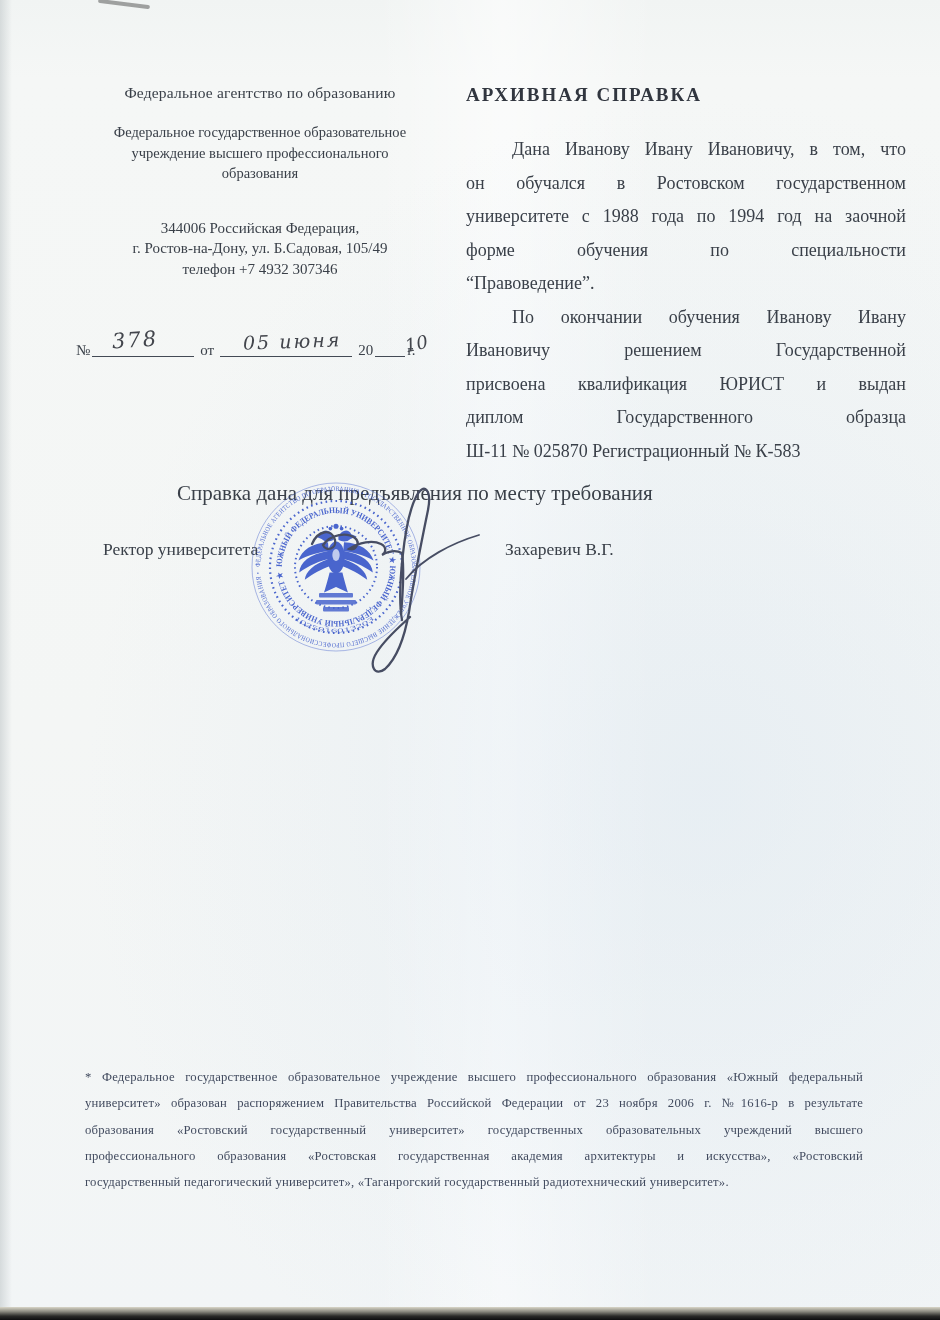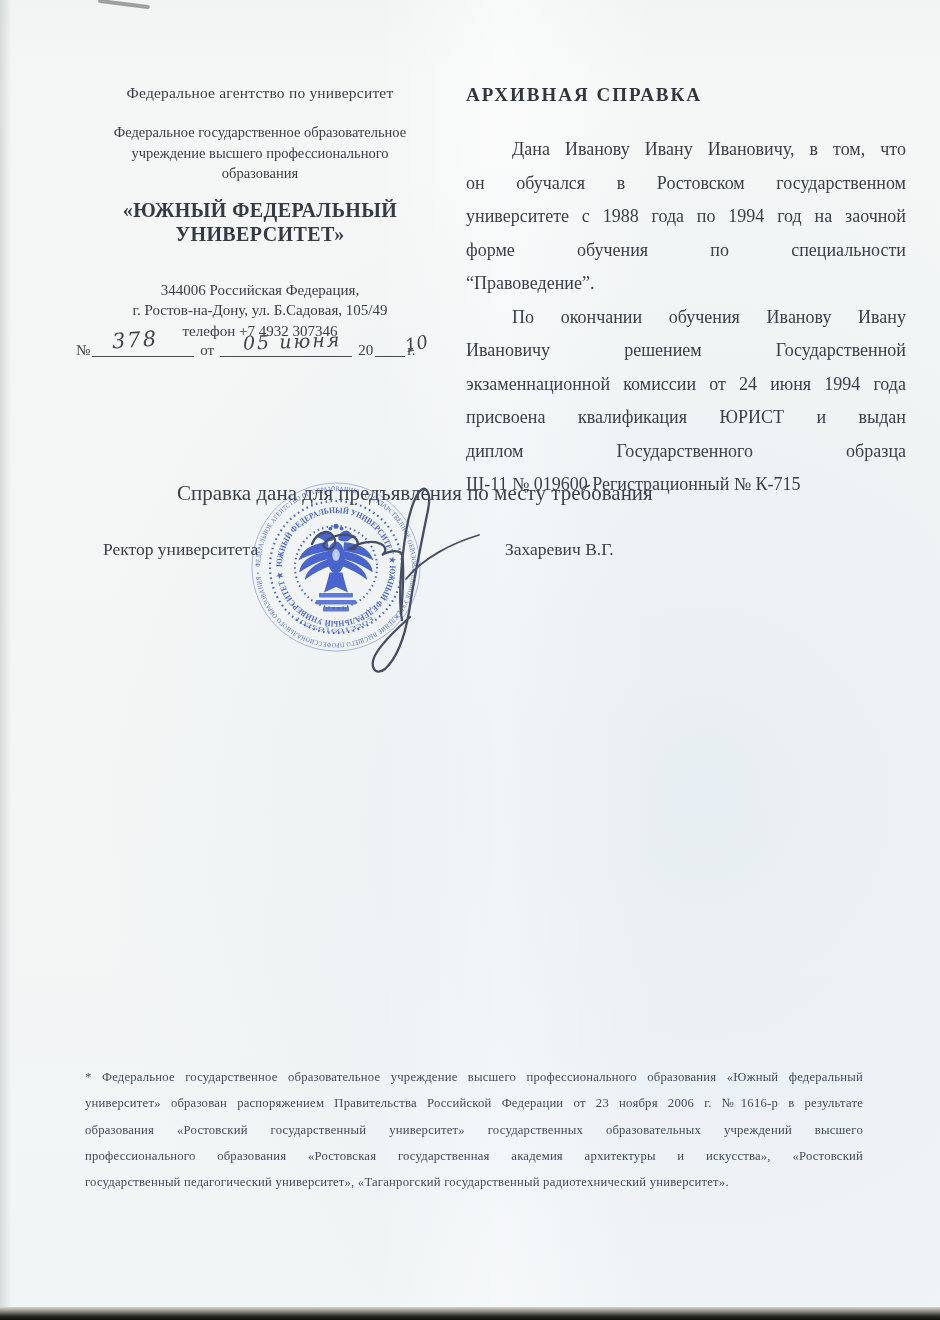--- a/index.html
+++ b/index.html
@@ -66,23 +66,22 @@
 <body>
 
 <div class="page">
 
   <div class="scan-band"></div>
   <div class="scan-tint"></div>
   <div class="edge-left"></div>
   <div class="corner-mark"></div>
 
   <div class="hdr-left">
-    <div class="agency">Федеральное агентство по университет</div>
+    <div class="agency">Федеральное агентство по образованию</div>
     <div class="institution">Федеральное государственное образовательное учреждение высшего профессионального образования</div>
-    <div class="univ-name">«ЮЖНЫЙ ФЕДЕРАЛЬНЫЙ УНИВЕРСИТЕТ»</div>
     <div class="address">
       <div>344006 Российская Федерация,</div>
       <div>г. Ростов-на-Дону, ул. Б.Садовая, 105/49</div>
       <div>телефон +7 4932 307346</div>
     </div>
   </div>
 
   <div class="no-line"><span>№</span><span class="blank b1"></span><span>от</span><span class="blank b2"></span><span>20</span><span class="blank b3"></span><span>г.</span></div>
   <div class="hw hw-number">378</div>
   <div class="hw hw-date">05 июня</div>
@@ -90,24 +89,23 @@
 
   <div class="doc-title">АРХИВНАЯ СПРАВКА</div>
   <div class="paras">
     <div class="bodyline first">Дана Иванову Ивану Ивановичу, в том, что</div>
     <div class="bodyline">он обучался в Ростовском государственном</div>
     <div class="bodyline">университете с 1988 года по 1994 год на заочной</div>
     <div class="bodyline">форме обучения по специальности</div>
     <div class="bodyline last">“Правоведение”.</div>
     <div class="bodyline first">По окончании обучения Иванову Ивану</div>
     <div class="bodyline">Ивановичу решением Государственной</div>
-    <div class="bodyline">экзаменнационной комиссии от 24 июня 1994 года</div>
     <div class="bodyline">присвоена квалификация ЮРИСТ и выдан</div>
     <div class="bodyline">диплом Государственного образца</div>
-    <div class="bodyline last">Ш-11 № 019600 Регистрационный № К-715</div>
+    <div class="bodyline last">Ш-11 № 025870 Регистрационный № К-583</div>
   </div>
 
   <div class="purpose">Справка дана для предъявления по месту требования</div>
   <div class="rector">Ректор университета</div>
   <div class="sig-name">Захаревич В.Г.</div>
 
   <svg class="stamp" viewBox="-91 -91 182 182">
     <defs>
       <path id="ringOuter" d="M -76,0 A 76,76 0 1 1 76,0 A 76,76 0 1 1 -76,0"></path>
       <path id="ringInner" d="M -54,0 A 54,54 0 1 1 54,0 A 54,54 0 1 1 -54,0"></path>

